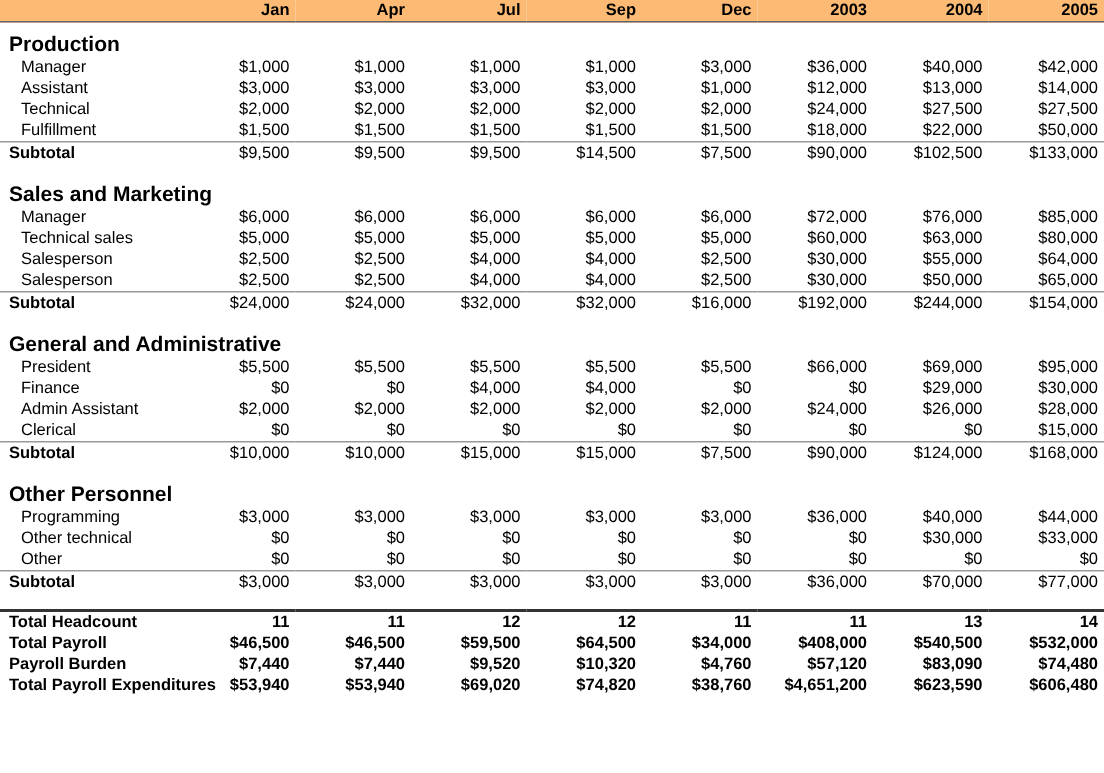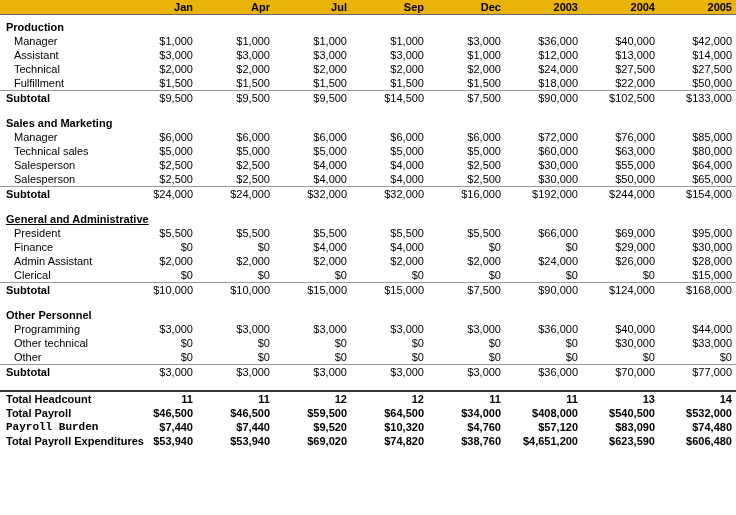--- a/index.html
+++ b/index.html
@@ -19,39 +19,39 @@
     td, th {
       padding: 1px 4px;
       font-size: 11px;
       white-space: nowrap;
     }
     .col-label { width: 120px; }
     .col-num { width: 77px; text-align: right; }
 
     .section-header td {
       font-weight: bold;
-      font-size: 11px;
+      font-size: 14px;
       padding-top: 6px;
       padding-bottom: 1px;
     }
     .subtotal td {
       font-weight: normal;
       border-top: 1px solid #999;
     }
     .spacer-row td {
       height: 6px;
     }
     td.right { text-align: right; }
     td.label { text-align: left; padding-left: 6px; }
     td.indent { text-align: left; padding-left: 14px; }
     .header-row td {
       font-weight: bold;
       border-bottom: 1px solid #666;
       text-align: right;
-      background: #eab308;
+      background: #fdba74;
     }
     .header-row td:first-child { text-align: left; }
   </style>
 </head>
 <body>
 
 <table id="main-table">
   <thead>
     <tr class="header-row">
       <td class="col-label"></td>
@@ -182,21 +182,21 @@
         <td class="right">$32,000</td>
         <td class="right">$16,000</td>
         <td class="right">$192,000</td>
         <td class="right">$244,000</td>
         <td class="right">$154,000</td>
       </tr>
       <tr class="spacer-row">
         <td colspan="9"></td>
       </tr>
       <tr class="section-header">
-        <td colspan="9" class="label" style="font-weight: bold; text-decoration: underline;">General and Administrative</td>
+        <td colspan="9" class="label" style="font-weight: bold;">General and Administrative</td>
       </tr>
       <tr>
         <td class="indent">President</td>
         <td class="right">$5,500</td>
         <td class="right">$5,500</td>
         <td class="right">$5,500</td>
         <td class="right">$5,500</td>
         <td class="right">$5,500</td>
         <td class="right">$66,000</td>
         <td class="right">$69,000</td>
@@ -318,21 +318,21 @@
         <td class="right">$46,500</td>
         <td class="right">$46,500</td>
         <td class="right">$59,500</td>
         <td class="right">$64,500</td>
         <td class="right">$34,000</td>
         <td class="right">$408,000</td>
         <td class="right">$540,500</td>
         <td class="right">$532,000</td>
       </tr>
       <tr style="font-weight: bold;">
-        <td class="label" style="font-weight: bold; font-family: Liberation Mono, monospace;">Payroll Burden</td>
+        <td class="label" style="font-weight: bold;">Payroll Burden</td>
         <td class="right">$7,440</td>
         <td class="right">$7,440</td>
         <td class="right">$9,520</td>
         <td class="right">$10,320</td>
         <td class="right">$4,760</td>
         <td class="right">$57,120</td>
         <td class="right">$83,090</td>
         <td class="right">$74,480</td>
       </tr>
       <tr style="font-weight: bold; margin-top: 36px;">

